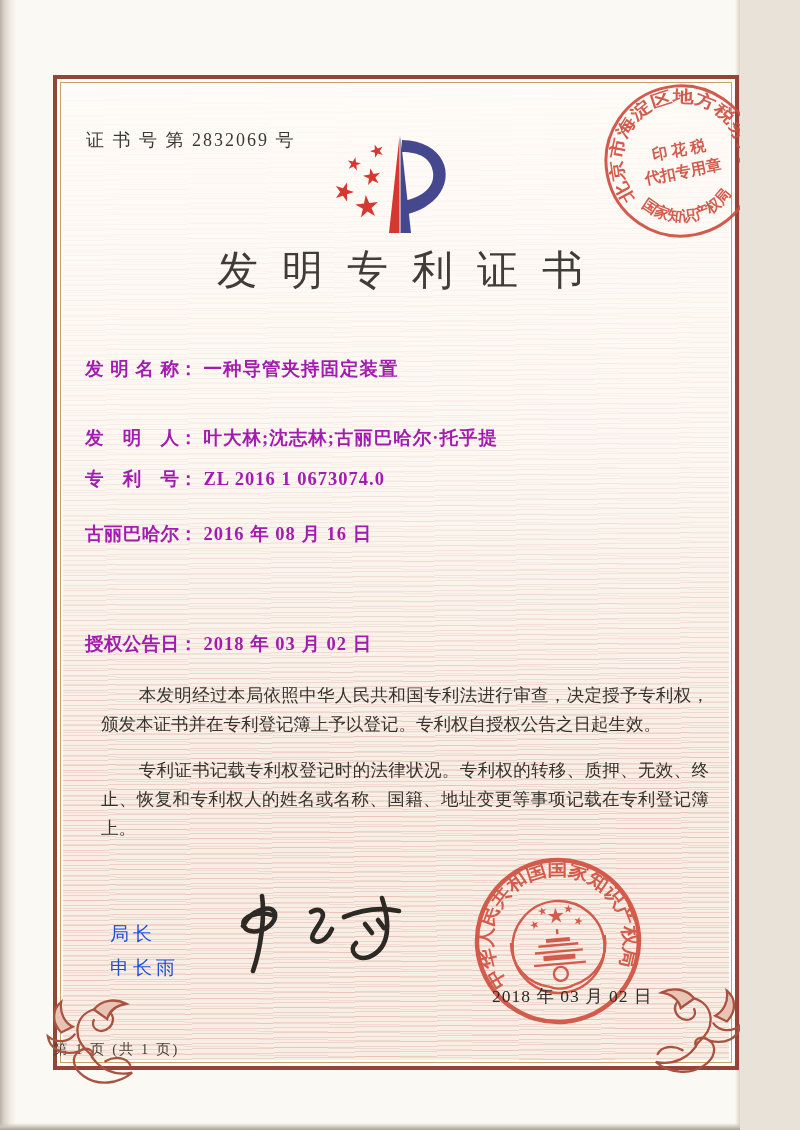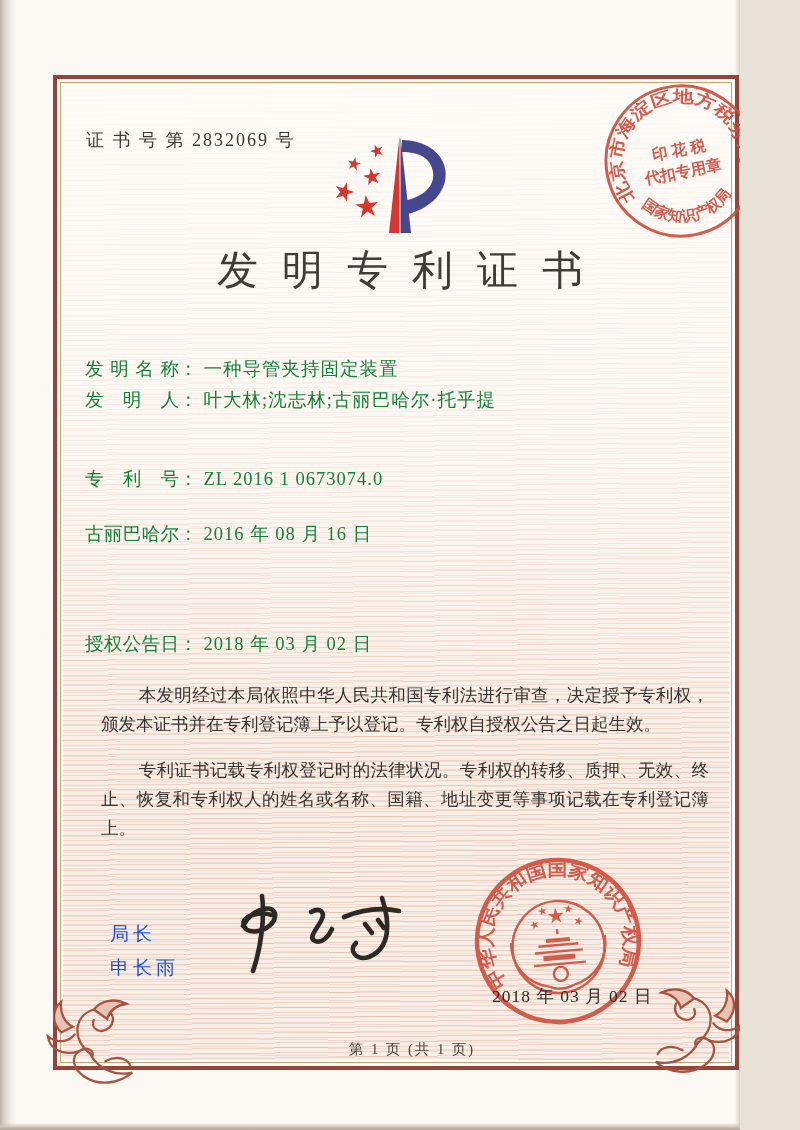--- a/index.html
+++ b/index.html
@@ -25,21 +25,21 @@
       repeating-linear-gradient(180.8deg, rgba(205,132,110,.18) 0 1px, rgba(0,0,0,0) 1px 8px),
       #f8eee6;}
   .paper-fade{position:absolute;left:0;top:0;right:0;height:70%;
     background:linear-gradient(180deg, rgba(255,253,249,.92) 0%, rgba(255,253,249,.6) 55%, rgba(255,253,249,0) 100%);}
 
   .cert-no{position:absolute;left:86px;top:128px;font-size:18px;color:#3c3833;letter-spacing:2px;}
 
   .title{position:absolute;left:0;top:243px;width:800px;text-align:center;
     font-size:41px;font-weight:400;color:#403c37;letter-spacing:24px;text-indent:24px;}
 
-  .field{position:absolute;left:85px;font-size:18.5px;color:#15803d;white-space:nowrap;}
+  .field{position:absolute;left:85px;font-size:18.5px;color:#a21caf;white-space:nowrap;font-weight:bold;}
   .flabel{display:inline-block;width:94px;text-align:justify;text-align-last:justify;vertical-align:bottom;}
   .fcolon{display:inline-block;margin-right:6px;}
   .fvalue{letter-spacing:1px;}
 
   .paras{position:absolute;left:84px;top:664px;width:642px;}
   .paras p{margin:17px;font-size:17.5px;line-height:29px;color:#36322d;text-align:justify;text-indent:2.15em;}
 
   .signer{position:absolute;left:110px;top:918px;font-size:19px;color:#1d4ed8;letter-spacing:4px;line-height:34px;font-family:Liberation Mono, monospace;}
 
   .signature{position:absolute;left:215px;top:886px;}
@@ -48,22 +48,22 @@
   .seal-date{position:absolute;left:492px;top:984px;font-size:17.5px;color:#2e2a26;letter-spacing:1px;z-index:6;}
 
   .tax-stamp{position:absolute;left:601px;top:81px;width:160px;height:160px;opacity:.9;transform:rotate(-11deg);z-index:5;}
 
   .logo{position:absolute;left:330px;top:131px;}
 
   .flourish{position:absolute;z-index:4;}
   .flourish.bl{left:42px;top:998px;}
   .flourish.br{left:650px;top:986px;}
 
-  .footer{position:absolute;left:53px;top:1040px;width:686px;text-align:center;
-    font-size:14.5px;color:#494239;letter-spacing:2px;padding-left:16px;}
+  .footer{position:absolute;left:53px;top:1040px;width:686px;
+    font-size:14.5px;color:#494239;letter-spacing:2px;}
 
   .seal-text{font-family:"Liberation Serif","DejaVu Serif",serif;}
 </style>
 </head>
 <body>
 
 <div class="page">
 
   <div class="edge-left"></div>
   <div class="edge-right"></div>
@@ -95,21 +95,21 @@
       <path d="M70.5,5 L81,102 L70.5,102 Z" transform="translate(0,0)"></path>
       <path d="M72,9 C114,10 126,44 107,66 C96,78 84,82 73,84 L73,70 C94,66 105,55 103,41 C101,27 89,21 72,21 Z"></path>
     </g>
   </svg>
 
   <div class="title">发明专利证书</div>
 
   <div class="field" style="top:356px">
     <span class="flabel">发明名称</span><span class="fcolon">：</span><span class="fvalue">一种导管夹持固定装置</span>
   </div>
-  <div class="field" style="top:387px">
+  <div class="field" style="top:425px">
     <span class="flabel">发明人</span><span class="fcolon">：</span><span class="fvalue">叶大林;沈志林;古丽巴哈尔·托乎提</span>
   </div>
   <div class="field" style="top:466px">
     <span class="flabel">专利号</span><span class="fcolon">：</span><span class="fvalue">ZL 2016 1 0673074.0</span>
   </div>
   <div class="field" style="top:521px">
     <span class="flabel">古丽巴哈尔</span><span class="fcolon">：</span><span class="fvalue">2016 年 08 月 16 日</span>
   </div>
   <div class="field" style="top:631px">
     <span class="flabel">授权公告日</span><span class="fcolon">：</span><span class="fvalue">2018 年 03 月 02 日</span>

